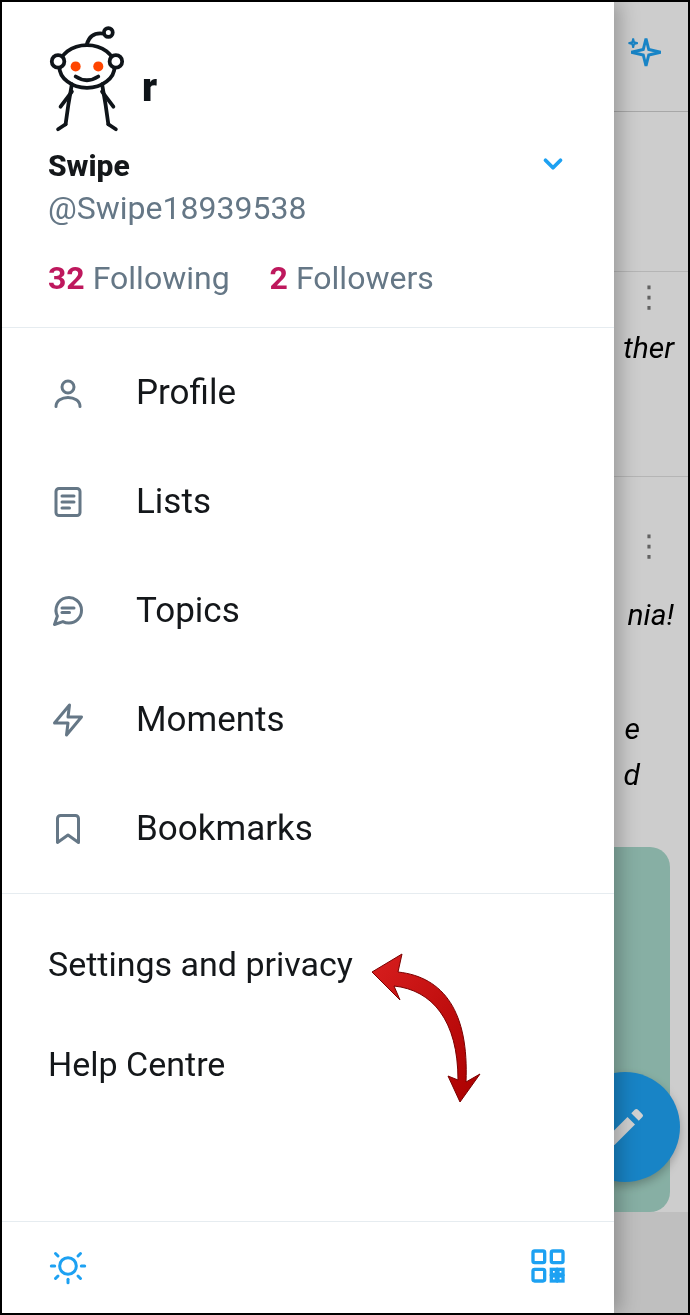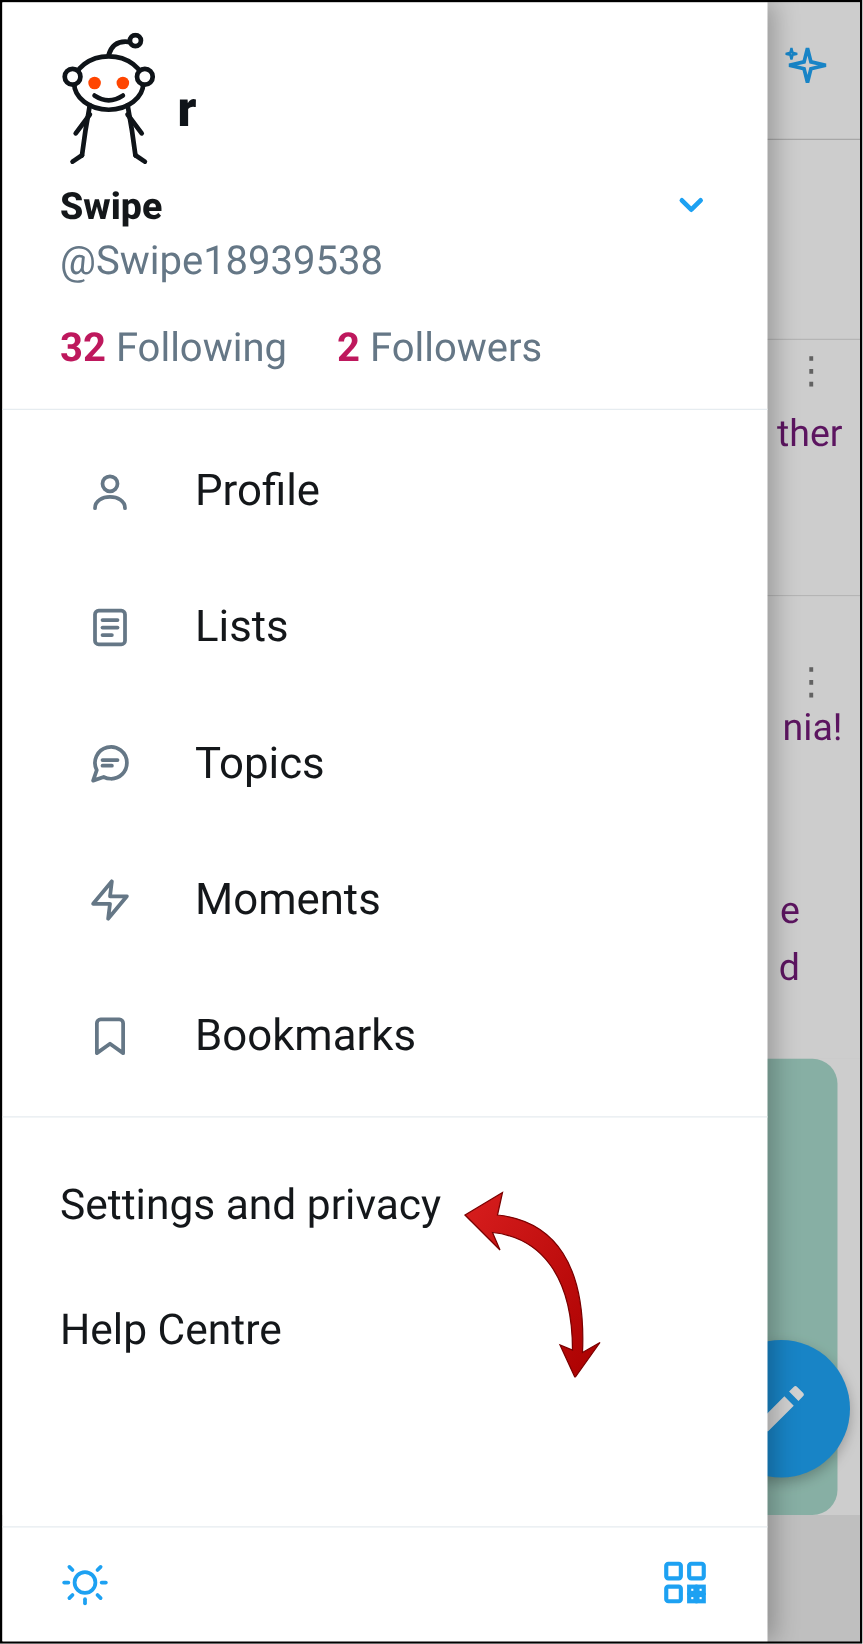--- a/index.html
+++ b/index.html
@@ -11,21 +11,21 @@
     background: #e9e9e9;
     filter: brightness(0.82);
   }
   .bg-header { height: 110px; background: #fafafa; border-bottom: 1px solid #ccc; display: flex; align-items: center; justify-content: flex-end; padding-right: 20px; }
   .bg-sparkle { color: #1da1f2; }
   .bg-section { background: #fafafa; margin-top: 0; }
   .bg-row1 { height: 160px; border-bottom: 1px solid #ddd; }
   .bg-row2 { height: 205px; border-bottom: 1px solid #ddd; position: relative; }
   .bg-row3 { height: 370px; position: relative; }
   .bg-row4 { height: 365px; position: relative; }
-  .bg-text { position: absolute; color: #701a75; font-size: 30px; }
+  .bg-text { position: absolute; color: #000000; font-size: 30px; font-style: italic; }
   .bg-dots { position: absolute; right: 24px; top: 20px; color: #777; font-size: 30px; line-height: 10px; letter-spacing: 0; }
   .bg-green { position: absolute; right: 18px; bottom: 0; left: 30px; height: 365px; background: #a5d6c8; border-radius: 20px; }
   .bg-fab { position: absolute; right: 8px; bottom: 30px; width: 110px; height: 110px; border-radius: 55px; background: #1da1f2; display:flex; align-items:center; justify-content:center; box-shadow: 0 4px 10px rgba(0,0,0,0.25); }
   
   .drawer {
     position: absolute;
     top: 0; left: 0; bottom: 0;
     width: 612px;
     background: #fff;
     box-shadow: 6px 0 18px rgba(0,0,0,0.25);
@@ -40,21 +40,20 @@
   .handle { font-size: 32px; color: #657786; margin-top: 6px; }
   .stats { margin-top: 32px; font-size: 32px; color: #657786; display: flex; gap: 40px; }
   .stats .num { color: #be185d; font-weight: 700; margin-right: 8px; }
   .divider { height: 1px; background: #e6ecf0; width: 100%; }
   .menu { padding: 10px 0; }
   .menu-item {
     display: flex; align-items: center;
     padding: 34px 46px;
     gap: 48px;
     cursor: pointer;
-    margin-left: 20px;
   }
   .menu-item .icon { width: 40px; height: 40px; display: flex; align-items: center; justify-content: center; color: #657786; }
   .menu-item .label { font-size: 35px; color: #14171a; }
   .plain-menu { padding: 20px 12px 10px 0; }
   .plain-item { padding: 30px 46px; font-size: 34px; color: #14171a; cursor: pointer; }
   .spacer { flex: 1; }
   .drawer-foot {
     border-top: 1px solid #e6ecf0;
     height: 92px;
     display: flex; align-items: center; justify-content: space-between;
@@ -83,21 +82,21 @@
         </svg>
       </span>
     </div>
     <div class="bg-section bg-row1"></div>
     <div class="bg-section bg-row2">
       <div class="bg-dots">⋮</div>
       <span class="bg-text" style="right:14px; top:58px;">ther</span>
     </div>
     <div class="bg-section bg-row3">
       <div class="bg-dots" style="top:64px;">⋮</div>
-      <span class="bg-text" style="right:14px; top:88px;">nia!</span>
+      <span class="bg-text" style="right:14px; top:120px;">nia!</span>
       <span class="bg-text" style="right:48px; top:234px;">e</span>
       <span class="bg-text" style="right:48px; top:280px;">d</span>
     </div>
     <div class="bg-section bg-row4">
       <div class="bg-green"></div>
       <div class="bg-fab">
         <svg width="48" height="48" viewBox="0 0 24 24" fill="#fff">
             <path d="M3 17.25V21h3.75L17 10.75l-3.75-3.75L3 17.25zM20.7 7.04a1 1 0 0 0 0-1.41l-2.33-2.33a1 1 0 0 0-1.41 0l-1.83 1.83 3.75 3.75 1.82-1.84z"></path>
           </svg>
       </div>

